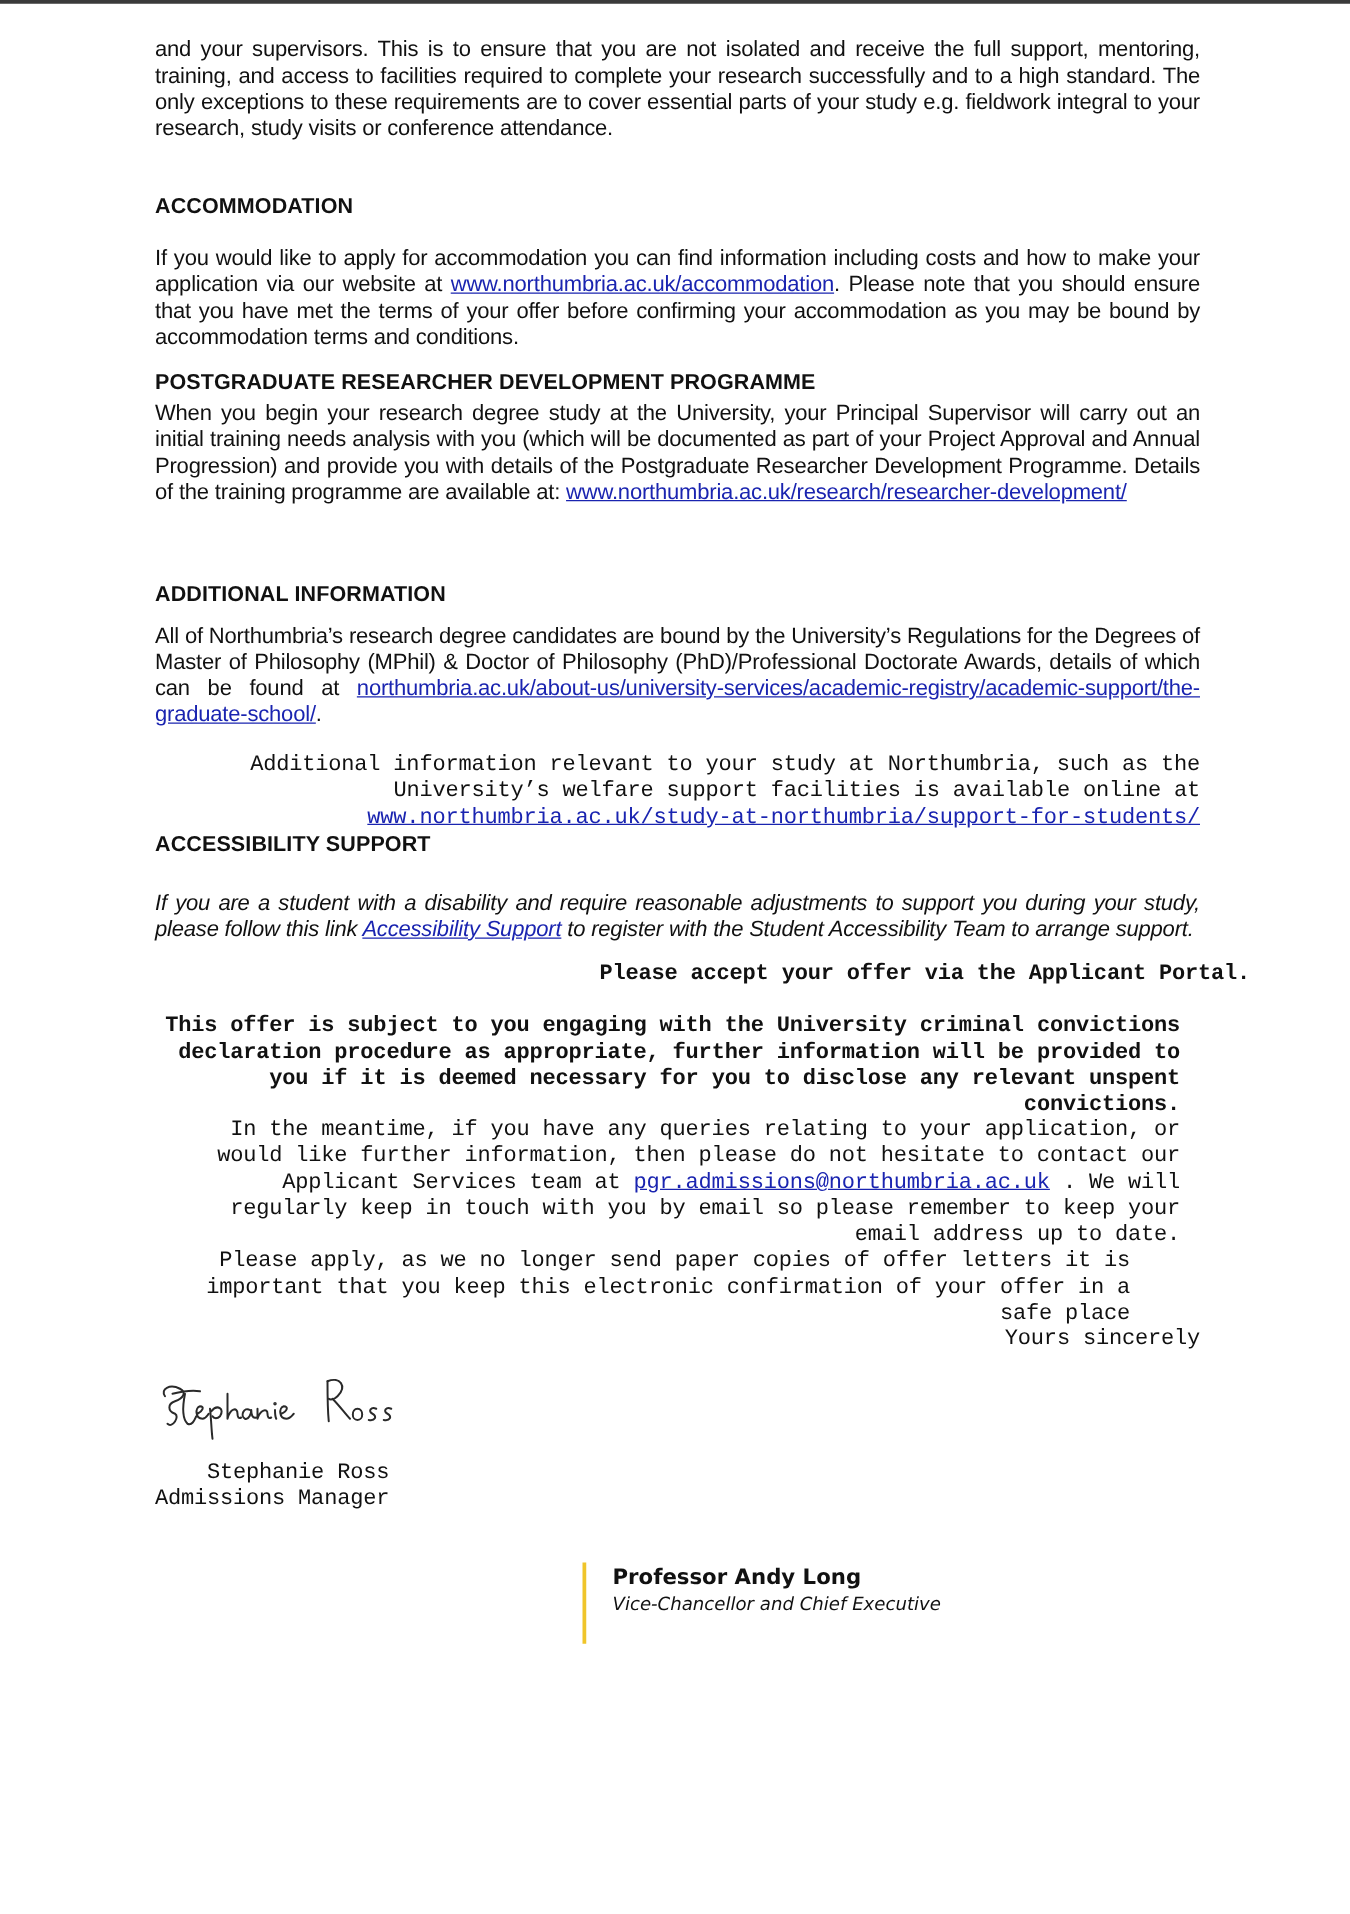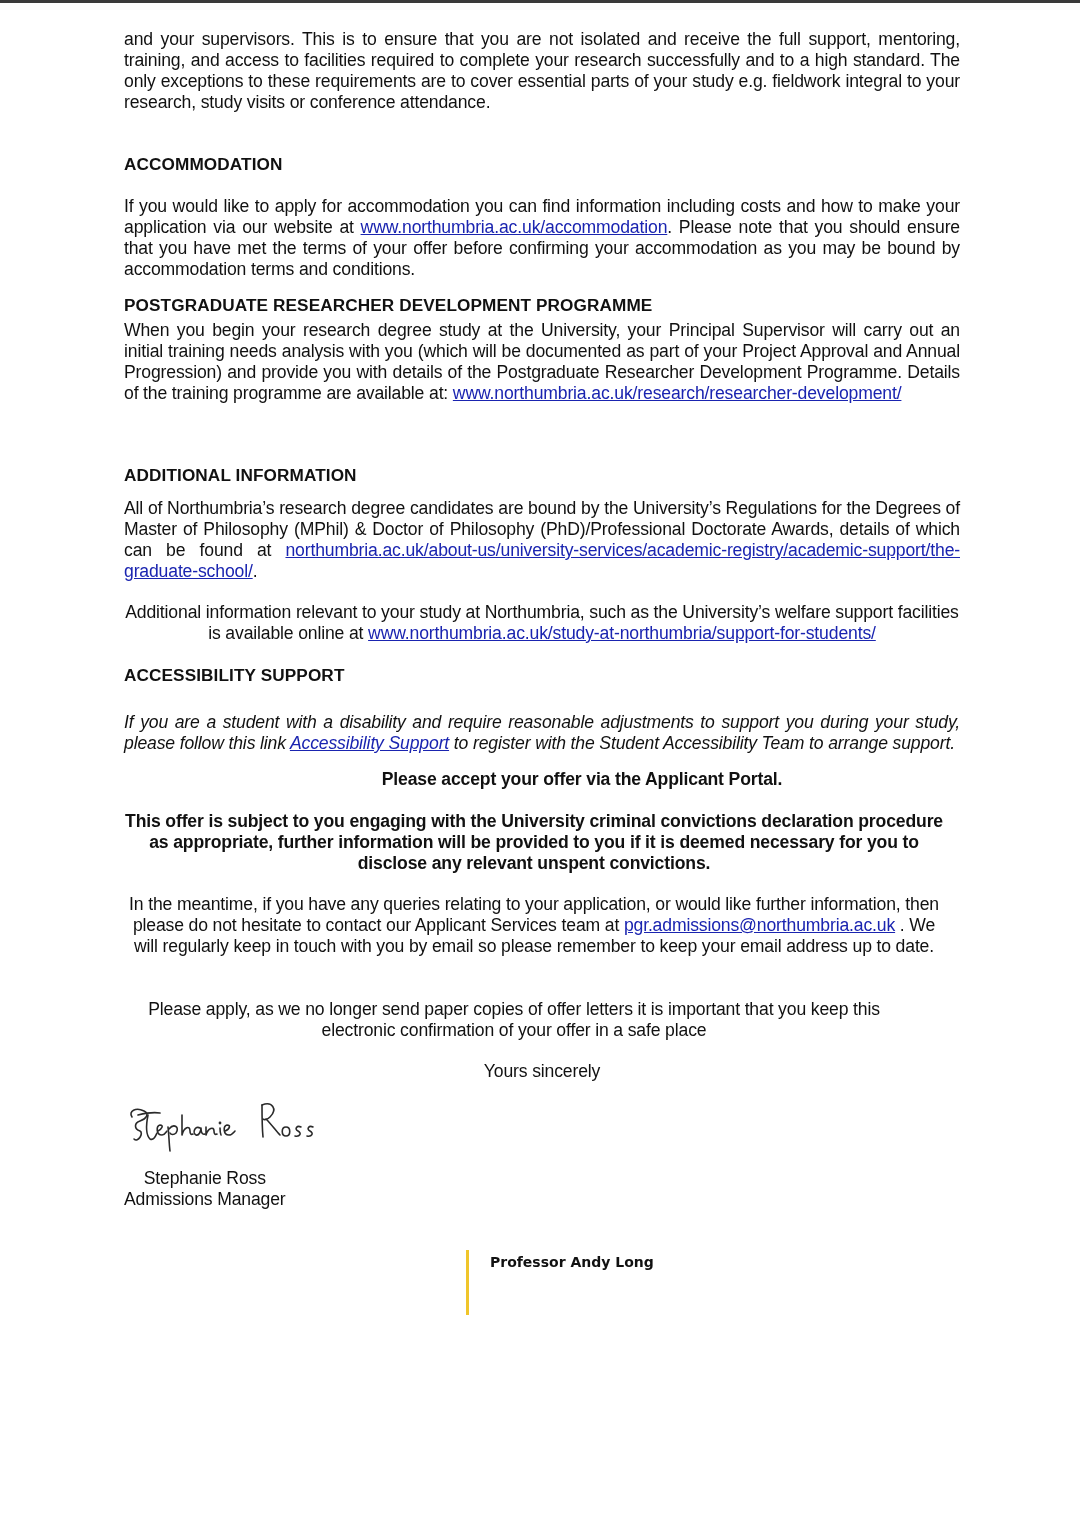--- a/index.html
+++ b/index.html
@@ -7,33 +7,33 @@
     width: 1080px; height: 1531px; position: relative; overflow: hidden;
     font-family: "Liberation Sans", sans-serif;
     color: #111111;
   }
   .top-rule { position: absolute; left: 0; top: 0; width: 1080px; height: 3px; background: #3a3a3a; }
   .page { position: absolute; left: 124px; top: 29px; width: 836px; }
   .p {
     font-size: 17.6px; line-height: 21px; margin: 0; text-align: justify;
     letter-spacing: -0.15px;
   }
-  .p.left { text-align: center; }
+  .p.left { text-align: right; font-family: Liberation Mono, monospace; }
   .h {
     font-size: 17.2px; line-height: 21px; font-weight: bold; margin: 0;
     letter-spacing: 0.1px;
   }
   .b { font-weight: bold; }
   a.link { color: #1a24b0; text-decoration: underline; }
   .abs { position: absolute; left: 0; width: 836px; }
   .sig-block { position: absolute; left: 124px; }
   .sig-img { position: absolute; left: 124px; top: 1095px; width: 210px; height: 62px; }
   .footer-bar { position: absolute; left: 466px; top: 1250px; width: 3px; height: 65px; background: #f0c52a; }
   .footer { position: absolute; left: 490px; top: 1251px; font-family: "DejaVu Sans", sans-serif; }
-  .f-name { font-size: 14px; font-weight: bold; line-height: 22px; color: #111; }
+  .f-name { font-size: 17px; font-weight: bold; line-height: 22px; color: #111; }
   .f-title { font-size: 14.5px; font-style: italic; line-height: 22px; color: #111; }
   .f-note { font-size: 11.4px; font-style: italic; line-height: 18px; color: #111; white-space: nowrap; }
 </style>
 </head>
 <body>
 
 <div class="top-rule"></div>
 
 <div class="page">
 
@@ -110,13 +110,14 @@
 </svg>
 
 <div class="sig-block" style="top:1168px;">
   <p class="p left" style="margin:0; line-height:21px;">Stephanie Ross</p>
   <p class="p left" style="margin:0; line-height:21px;">Admissions Manager</p>
 </div>
 
 <div class="footer-bar"></div>
 <div class="footer">
   <div class="f-name">Professor Andy Long</div>
+  <div class="f-title">Vice-Chancellor and Chief Executive</div>
 </div>
 
 </body></html>

